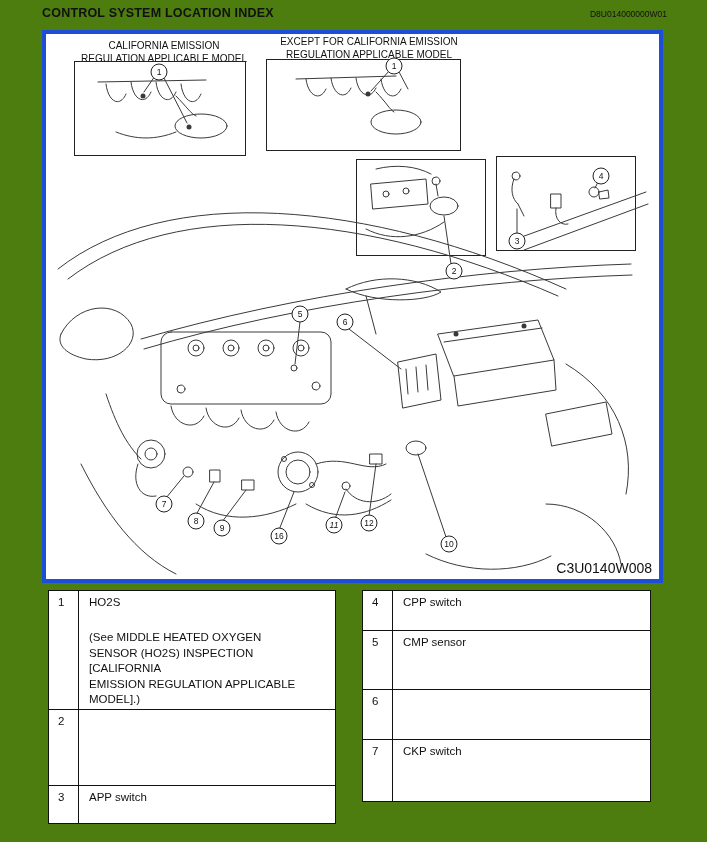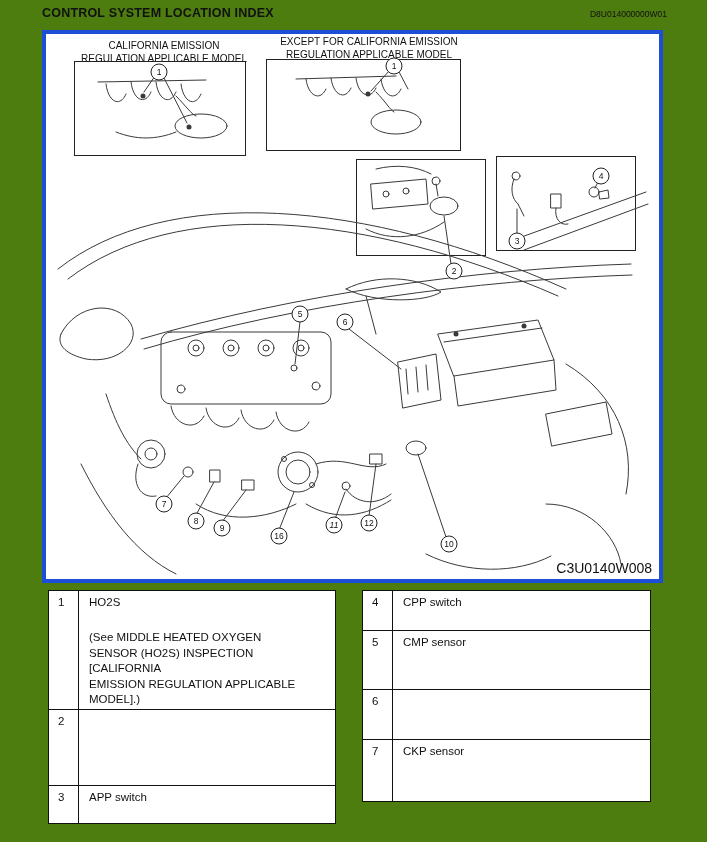--- a/index.html
+++ b/index.html
@@ -223,17 +223,17 @@
     </div>
     <div class="trow" style="height:59px;">
       <div class="tnum">5</div>
       <div class="tcell">CMP sensor</div>
     </div>
     <div class="trow" style="height:50px;">
       <div class="tnum">6</div>
     </div>
     <div class="trow" style="height:62px;">
       <div class="tnum">7</div>
-      <div class="tcell">CKP sensor</div>
+      <div class="tcell">CKP switch</div>
     </div>
   </div>
 
 </div>
 
 </body></html>

